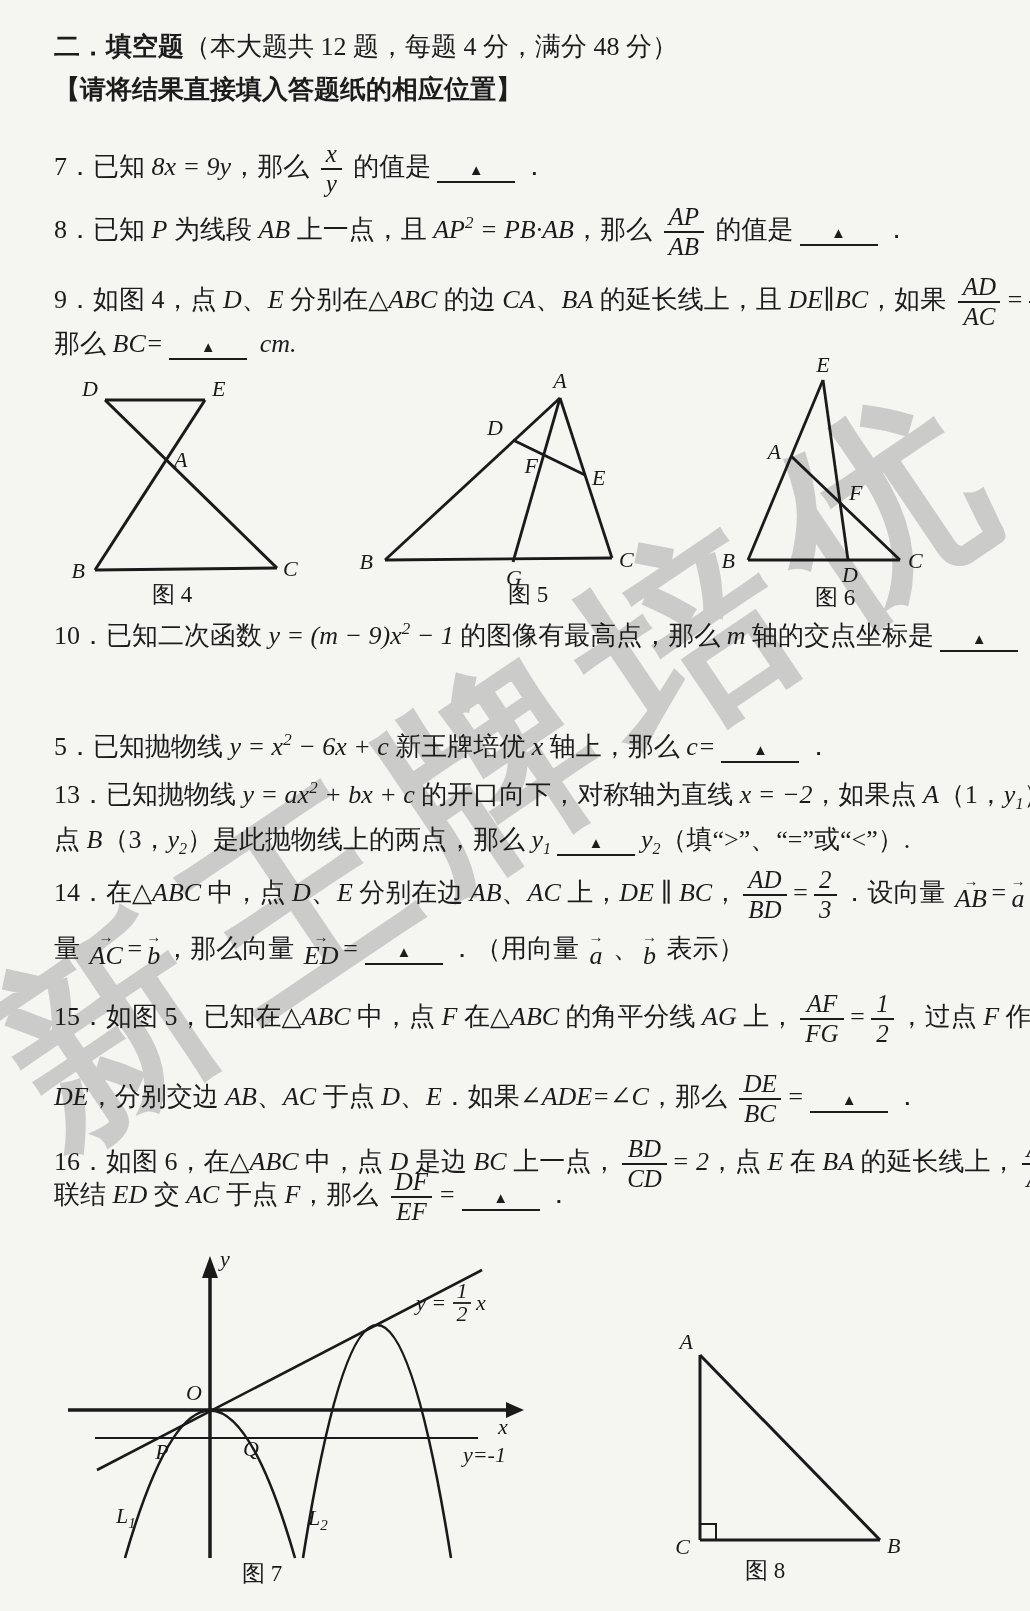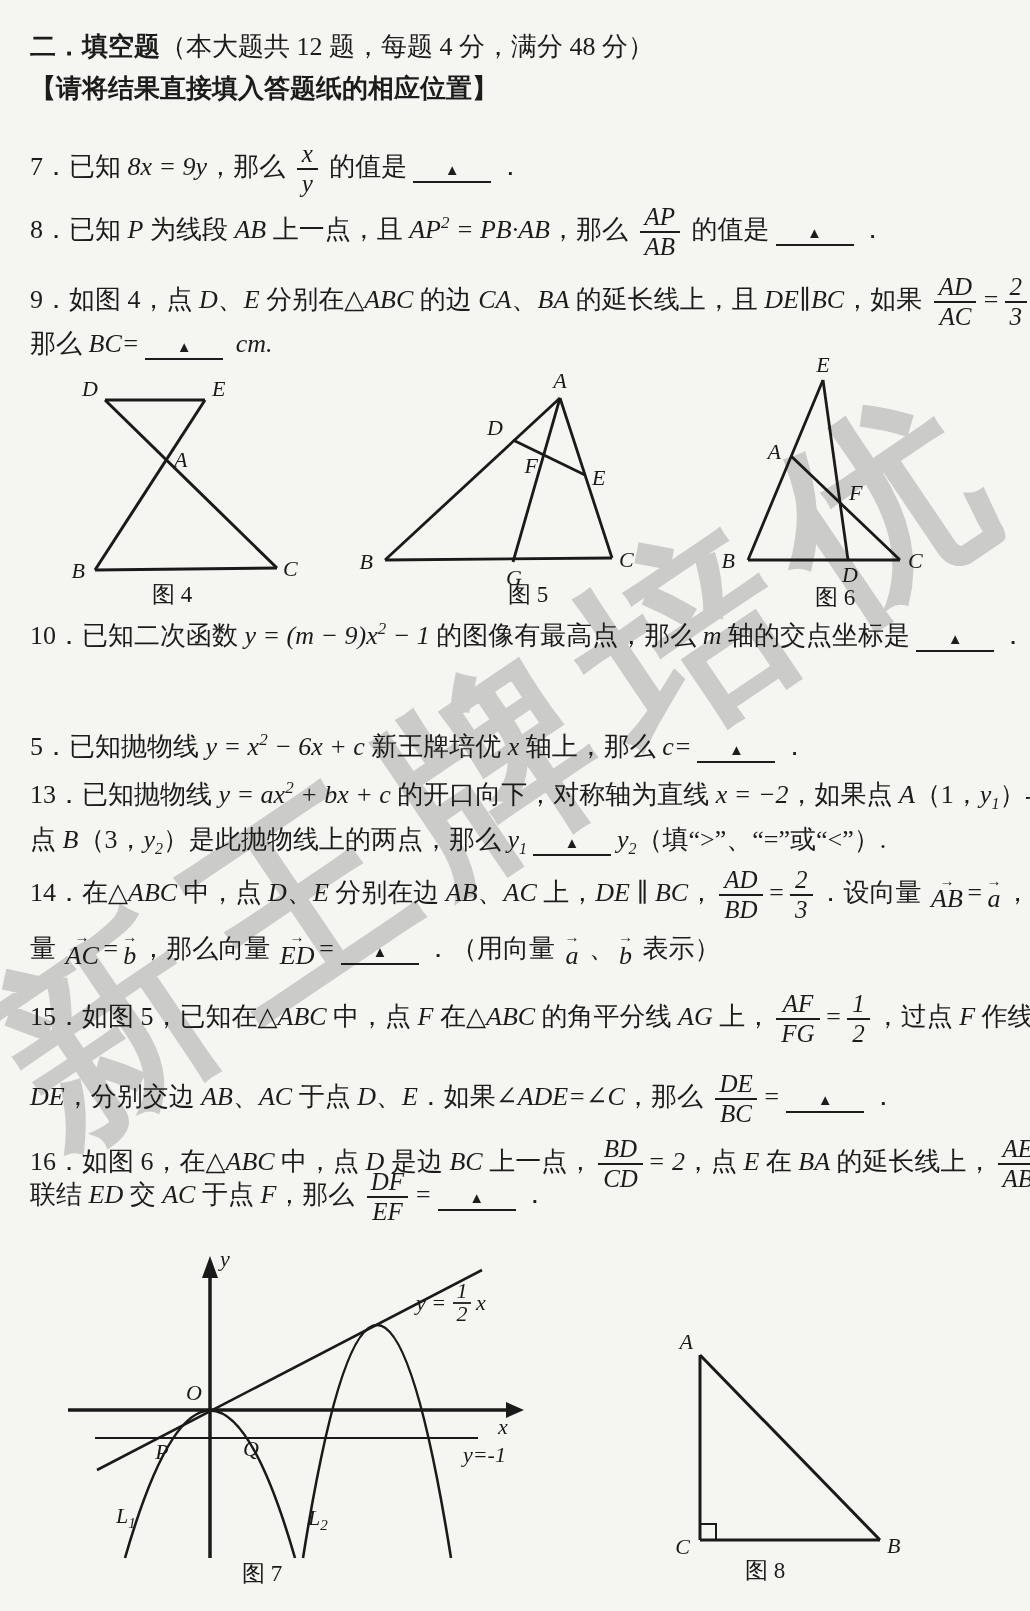--- a/index.html
+++ b/index.html
@@ -12,21 +12,21 @@
   #paper{position:absolute;inset:0;}
   
   #watermark{
     position:absolute;left:505px;top:765px;z-index:0;
     transform:translate(-50%,-50%) rotate(-34deg);
     font-family:"DejaVu Sans","Liberation Sans",sans-serif;
     font-weight:900;font-size:205px;letter-spacing:28px;white-space:nowrap;
     color:rgba(145,145,145,0.42);
   }
   
-  .layer{position:absolute;inset:0;z-index:1;}
+  .layer{position:absolute;inset:0;z-index:1;margin-left:24px;}
   .line{
     position:absolute;left:30px;white-space:pre;
     font-size:26px;line-height:1.25;
   }
   .cn{font-family:"Liberation Serif","DejaVu Serif",serif;}
   .math{font-family:"Liberation Serif","DejaVu Serif",serif;font-style:italic;}
   sup.math{font-size:17px;}
   sub.math{font-size:16px;}
   .frac{
     display:inline-flex;flex-direction:column;align-items:center;
@@ -45,21 +45,21 @@
   .vec-base{line-height:1.05;}
   .blank{
     display:inline-block;vertical-align:baseline;
     border-bottom:2px solid #1c1c1c;
     min-width:78px;text-align:center;
     font-size:15px;line-height:1.4;font-style:normal;
     margin:0 6px;
   }
   .title-label{font-family:"DejaVu Sans","Liberation Sans",sans-serif;font-weight:700;}
   .title-info{font-family:"Liberation Serif","DejaVu Serif",serif;}
-  .instruction{font-family:Liberation Mono, monospace;font-weight:700;}
+  .instruction{font-family:Liberation Serif, serif;font-weight:700;}
   
   .fig{position:absolute;z-index:1;}
   .fig line,.fig path{stroke:#1a1a1a;fill:none;}
   .fig text{fill:#1a1a1a;font-family:"Liberation Serif","DejaVu Serif",serif;}
   .ptlabel{font-style:italic;font-size:22px;}
   .figcap{font-size:23px;font-style:normal;}
   .smallnum{font-size:15px;}
 </style>
 </head>
 <body>

